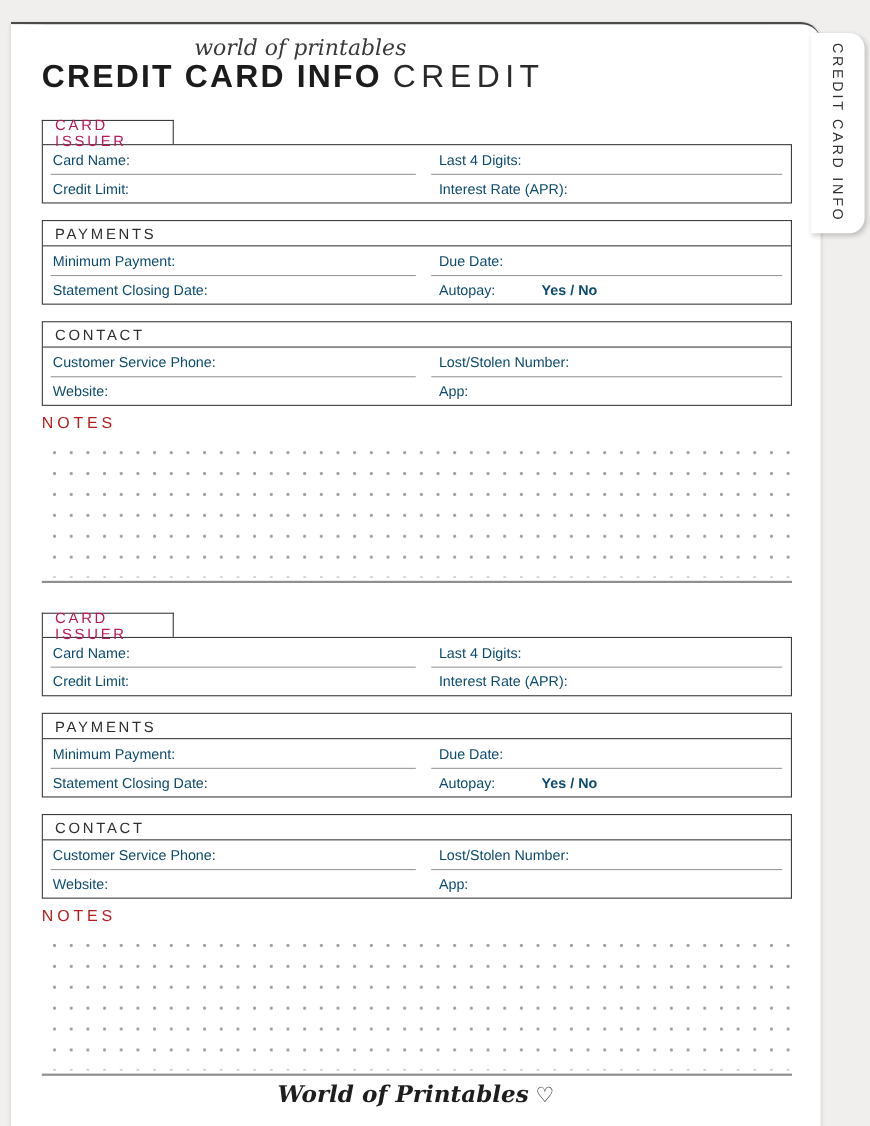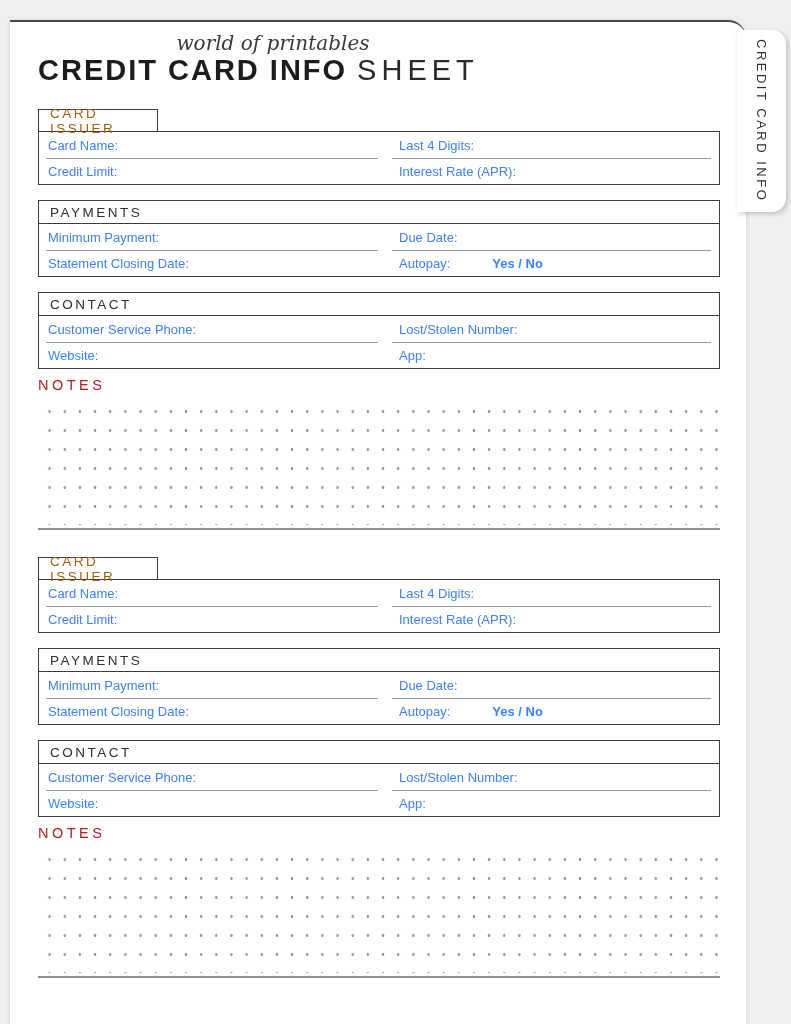--- a/index.html
+++ b/index.html
@@ -38,33 +38,33 @@
   .sheet-title .light {
     font-weight: normal; letter-spacing: 5px; margin-left: 10px; color: #2a2a2a;
   }
   .section { position: absolute; left: 28px; width: 682px; }
   .section.first { top: 87px; }
   .section.second { top: 535px; }
   .issuer-tab {
     width: 120px; height: 22px; background: #fff;
     border: 1.5px solid #3d3d3d; border-bottom: none;
     display: flex; align-items: center; padding-left: 11px;
-    font-size: 13.5px; letter-spacing: 2.5px; color: #a16207;
+    font-size: 13.5px; letter-spacing: 2.5px; color: #be185d;
   }
   .fbox { border: 1.5px solid #3d3d3d; background: #fff; }
   .fbox.spaced { margin-top: 15px; }
   .fbox-title {
     height: 23px; border-bottom: 1.5px solid #3d3d3d;
     display: flex; align-items: center; padding-left: 11px;
     font-size: 13.5px; letter-spacing: 2.5px; color: #2e2e2e;
   }
   .frow { display: grid; grid-template-columns: 351px 1fr; }
   .fcell {
     height: 26px; display: flex; align-items: center; padding-left: 9px;
-    font-size: 13px; color: #3b82f6; position: relative; white-space: nowrap;
+    font-size: 13px; color: #0c4a6e; position: relative; white-space: nowrap;
   }
   .frow.underlined .fcell.left::after {
     content: ""; position: absolute; bottom: -1px; left: 7px; right: 12px;
     border-bottom: 1.2px solid #999999;
   }
   .frow.underlined .fcell.right::after {
     content: ""; position: absolute; bottom: -1px; left: 2px; right: 8px;
     border-bottom: 1.2px solid #999999;
   }
   .opt { margin-left: 42px; font-weight: bold; }
@@ -87,21 +87,21 @@
 </style>
 </head>
 <body>
 
 <div class="canvas">
 
   <div class="page">
 
     <div class="brand-script">world of printables</div>
     <div class="sheet-title">
-      <span>CREDIT CARD INFO</span><span class="light">SHEET</span>
+      <span>CREDIT CARD INFO</span><span class="light">CREDIT</span>
     </div>
 
     <div class="section first">
       <div class="issuer-tab">CARD ISSUER</div>
       <div class="fbox">
         <div class="frow underlined">
           <div class="fcell left">Card Name:</div>
           <div class="fcell right">Last 4 Digits:</div>
         </div>
         <div class="frow">
@@ -180,20 +180,23 @@
           <div class="fcell left">Website:</div>
           <div class="fcell right">App:</div>
         </div>
       </div>
 
       <div class="notes-label">NOTES</div>
       <div class="dot-grid"></div>
       <div class="end-line"></div>
     </div>
 
+    <div class="footer">
+      <span>World of Printables</span><span class="heart">♡</span>
+    </div>
 
   </div>
 
   <div class="side-tab">
     <span class="side-tab-text">CREDIT CARD INFO</span>
   </div>
 
 </div>
 
 </body></html>

